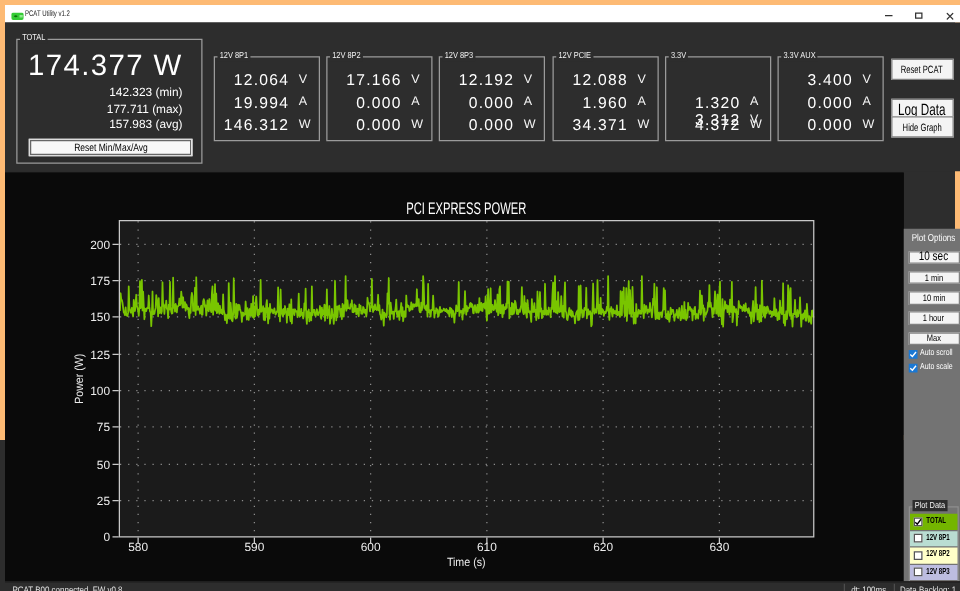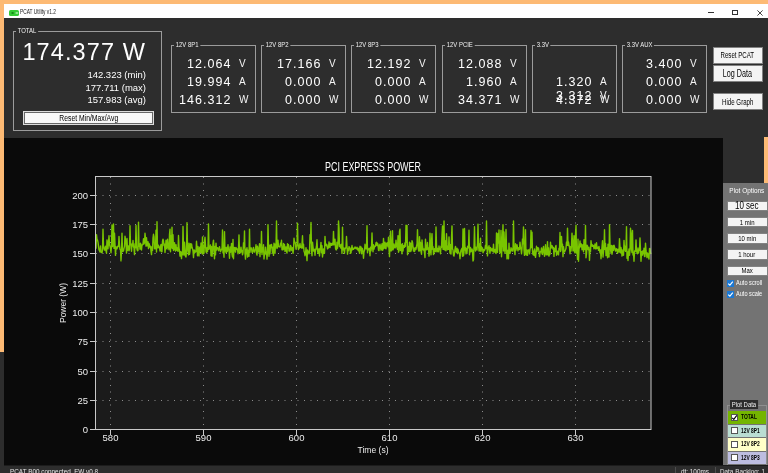--- a/index.html
+++ b/index.html
@@ -153,21 +153,21 @@
         </div>
     <div class="vrow" style="top:45px;">
           <span class="num">0.000</span>
           <span class="unit">W</span>
         </div>
   </div>
 
   <div class="btn" style="left:708.5px;top:28.8px;width:50.5px;height:17px;font-size:8.5px;">
         <span class="cxb">Reset PCAT</span>
       </div>
-  <div class="btn" style="left:708.5px;top:47px;width:50.5px;height:17px;font-size:10px;">
+  <div class="btn" style="left:708.5px;top:61px;width:50.5px;height:17px;font-size:13px;">
         <span class="cxb">Log Data</span>
       </div>
   <div class="btn" style="left:708.5px;top:75px;width:50.5px;height:17px;font-size:8.5px;">
         <span class="cxb">Hide Graph</span>
       </div>
  </div>
 
  <div id="plotwrap">
  <svg width="719" height="327" viewBox="0 0 719 327">
   <rect x="0" y="0" width="719" height="327" fill="#0a0a0a"></rect>

